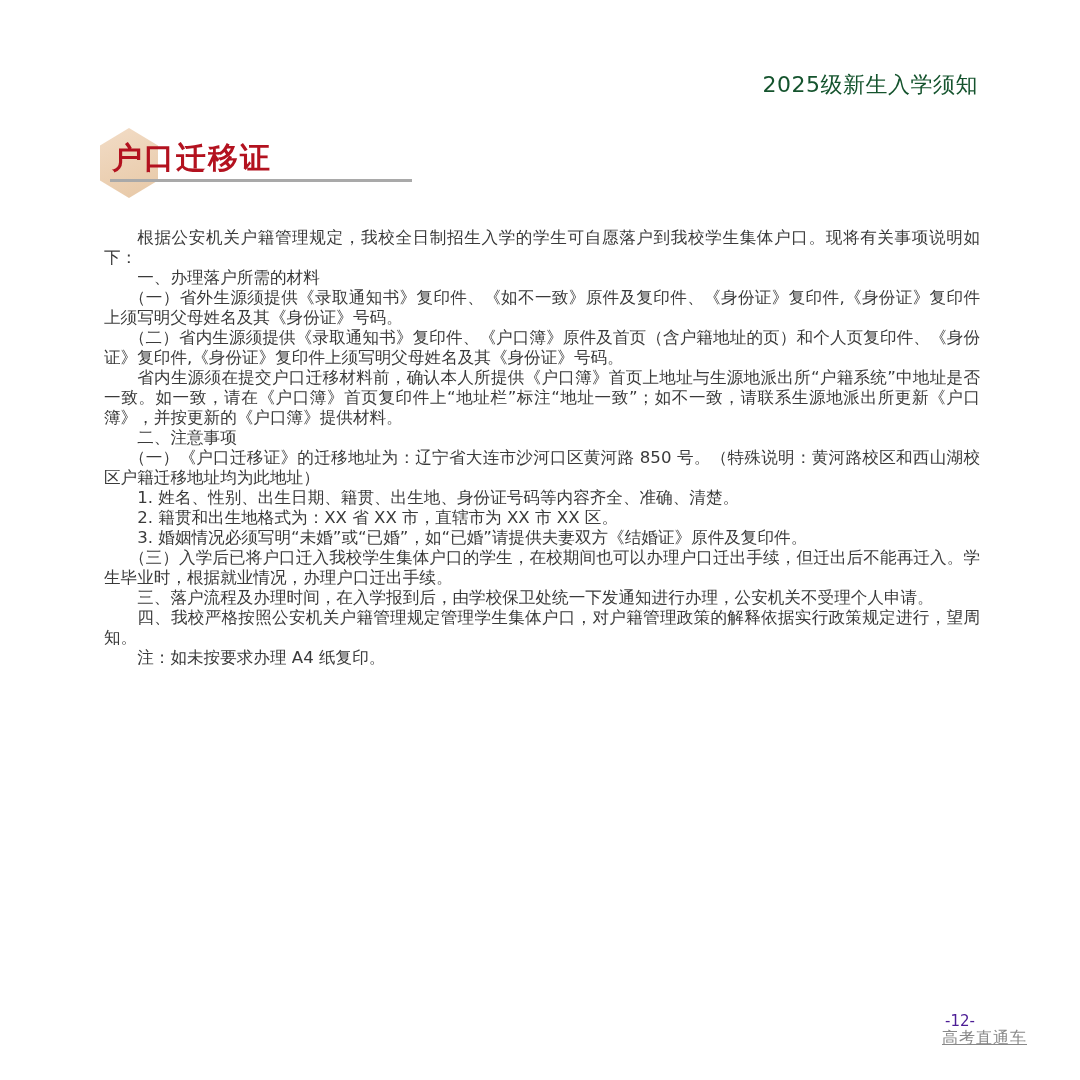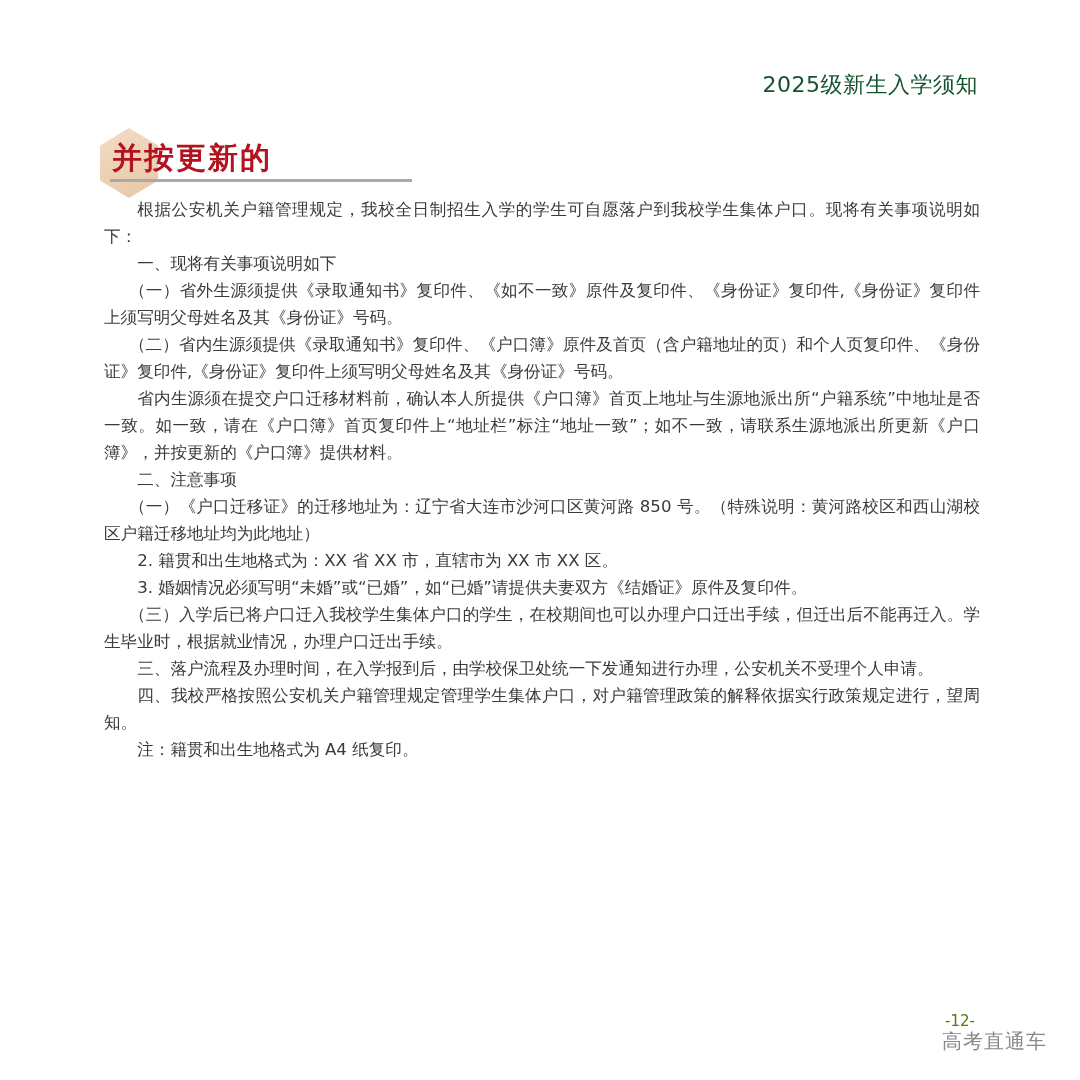--- a/index.html
+++ b/index.html
@@ -53,69 +53,71 @@
       position: absolute;
       left: 10px;
       top: 51px;
       width: 302px;
       height: 3px;
       background: #a9a9a9;
     }
     .content {
       position: absolute;
       left: 104px;
-      top: 196px;
+      top: 228px;
       width: 876px;
       font-size: 16.6px;
-      line-height: 27px;
+      line-height: 20px;
       color: #3a3a3a;
     }
     .content p {
       margin: 0;
       text-indent: 2em;
       text-align: justify;
     }
     .content p.half-indent { text-indent: 1.5em; }
     .page-number {
       position: absolute;
       left: 945px;
       top: 1012px;
       font-size: 15px;
-      color: #4d7c0f;
+      color: #4c1d95;
     }
     .watermark {
       position: absolute;
       left: 942px;
       top: 1028px;
-      font-size: 20px;
+      font-size: 16px;
       color: #888888;
       letter-spacing: 1px;
+      text-decoration: underline;
     }
   </style>
 </head>
 <body>
 
 <div class="running-header">2025级新生入学须知</div>
 
 <div class="title-block">
   <div class="hexagon"></div>
-  <div class="section-title">并按更新的</div>
+  <div class="section-title">户口迁移证</div>
   <div class="title-underline"></div>
 </div>
 
 <div class="content">
   <p>根据公安机关户籍管理规定，我校全日制招生入学的学生可自愿落户到我校学生集体户口。现将有关事项说明如下：</p>
-  <p>一、现将有关事项说明如下</p>
+  <p>一、办理落户所需的材料</p>
   <p class="half-indent">（一）省外生源须提供《录取通知书》复印件、《如不一致》原件及复印件、《身份证》复印件,《身份证》复印件上须写明父母姓名及其《身份证》号码。</p>
   <p class="half-indent">（二）省内生源须提供《录取通知书》复印件、《户口簿》原件及首页（含户籍地址的页）和个人页复印件、《身份证》复印件,《身份证》复印件上须写明父母姓名及其《身份证》号码。</p>
   <p>省内生源须在提交户口迁移材料前，确认本人所提供《户口簿》首页上地址与生源地派出所“户籍系统”中地址是否一致。如一致，请在《户口簿》首页复印件上“地址栏”标注“地址一致”；如不一致，请联系生源地派出所更新《户口簿》，并按更新的《户口簿》提供材料。</p>
   <p>二、注意事项</p>
   <p class="half-indent">（一）《户口迁移证》的迁移地址为：辽宁省大连市沙河口区黄河路 850 号。（特殊说明：黄河路校区和西山湖校区户籍迁移地址均为此地址）</p>
+  <p>1. 姓名、性别、出生日期、籍贯、出生地、身份证号码等内容齐全、准确、清楚。</p>
   <p>2. 籍贯和出生地格式为：XX 省 XX 市，直辖市为 XX 市 XX 区。</p>
   <p>3. 婚姻情况必须写明“未婚”或“已婚”，如“已婚”请提供夫妻双方《结婚证》原件及复印件。</p>
   <p class="half-indent">（三）入学后已将户口迁入我校学生集体户口的学生，在校期间也可以办理户口迁出手续，但迁出后不能再迁入。学生毕业时，根据就业情况，办理户口迁出手续。</p>
   <p>三、落户流程及办理时间，在入学报到后，由学校保卫处统一下发通知进行办理，公安机关不受理个人申请。</p>
   <p>四、我校严格按照公安机关户籍管理规定管理学生集体户口，对户籍管理政策的解释依据实行政策规定进行，望周知。</p>
-  <p>注：籍贯和出生地格式为 A4 纸复印。</p>
+  <p>注：如未按要求办理 A4 纸复印。</p>
 </div>
 
 <div class="page-number">-12-</div>
 <div class="watermark">高考直通车</div>
 
 </body></html>

